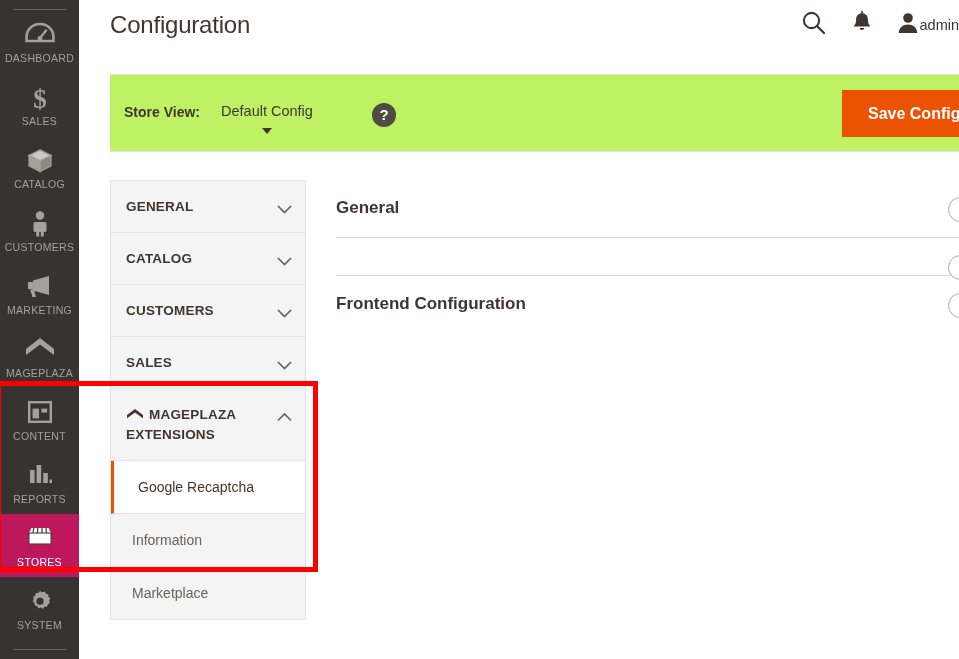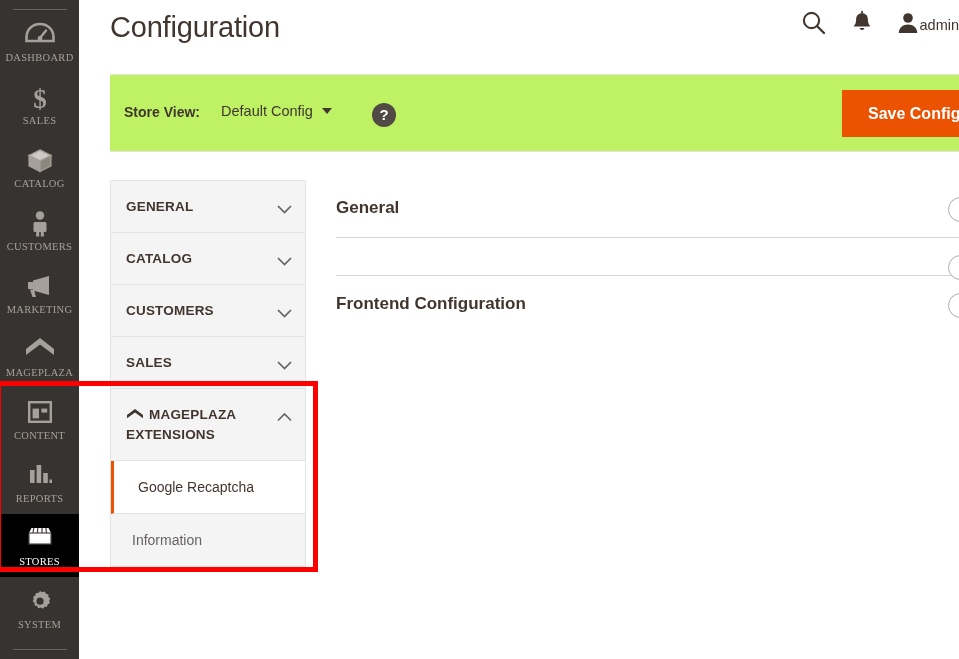--- a/index.html
+++ b/index.html
@@ -24,46 +24,45 @@
     margin: 9px auto 0 auto;
   }
   .rail-item {
     position: relative;
     width: 79px;
     padding: 11px 2px 9px 2px;
     text-align: center;
     cursor: pointer;
     color: #a6a09b;
   }
-  .rail-item.active { background: #000000; }
+  .rail-item.active { background: #be185d; }
   .rail-item.active .rail-label { color: #ffffff; }
   .rail-icon {
     display: block; height: 28px; line-height: 28px;
     margin: 0 auto 3px auto;
   }
   .rail-icon svg { display: block; margin: 0 auto; }
   .rail-label {
     display: block;
     font-size: 10.5px;
     letter-spacing: 0.3px;
     color: #a6a09b;
     text-transform: uppercase;
     line-height: 12px;
-    font-family: Liberation Serif, serif;
   }
 
   
   .page-header {
     position: absolute; left: 79px; top: 0;
     width: 880px; height: 72px;
     background: #ffffff;
   }
   .page-title {
     position: absolute; left: 31px; top: 11px;
-    font-size: 29px; font-weight: 400; color: #41362f;
+    font-size: 24px; font-weight: 400; color: #41362f;
     letter-spacing: -0.2px;
   }
   .header-tools {
     position: absolute; right: 0px; top: 10px;
     display: flex; align-items: center; gap: 24px;
   }
   .hdr-icon { cursor: pointer; display: block; }
   .admin-chip {
     display: flex; align-items: center; gap: 1px;
     cursor: pointer;
@@ -79,20 +78,21 @@
     border-bottom: 1px solid #e3e3e3;
   }
   .sv-label {
     position: absolute; left: 14px; top: 29px;
     font-size: 14px; font-weight: bold; color: #41362f;
   }
   .sv-select {
     position: absolute; left: 111px; top: 28px;
     display: flex; align-items: center; gap: 9px;
     cursor: pointer;
+    flex-direction: column;
   }
   .sv-value { font-size: 14.5px; color: #41362f; }
   .caret {
     width: 0; height: 0;
     border-left: 5px solid transparent;
     border-right: 5px solid transparent;
     border-top: 6px solid #41362f;
   }
   .help-badge {
     position: absolute; left: 262px; top: 28px;
@@ -410,20 +410,23 @@
       </span>
     </div>
 
     <div class="nav-sub">
       <div class="nav-subitem active">
         <span>Google Recaptcha</span>
       </div>
       <div class="nav-subitem">
         <span>Information</span>
       </div>
+      <div class="nav-subitem">
+        <span>Marketplace</span>
+      </div>
     </div>
   </div>
 
   <main class="content">
     <div class="content-section">
       <span class="section-title">General</span>
       <span class="section-marker"></span>
     </div>
     <div class="content-section">
       <span class="section-marker"></span>

